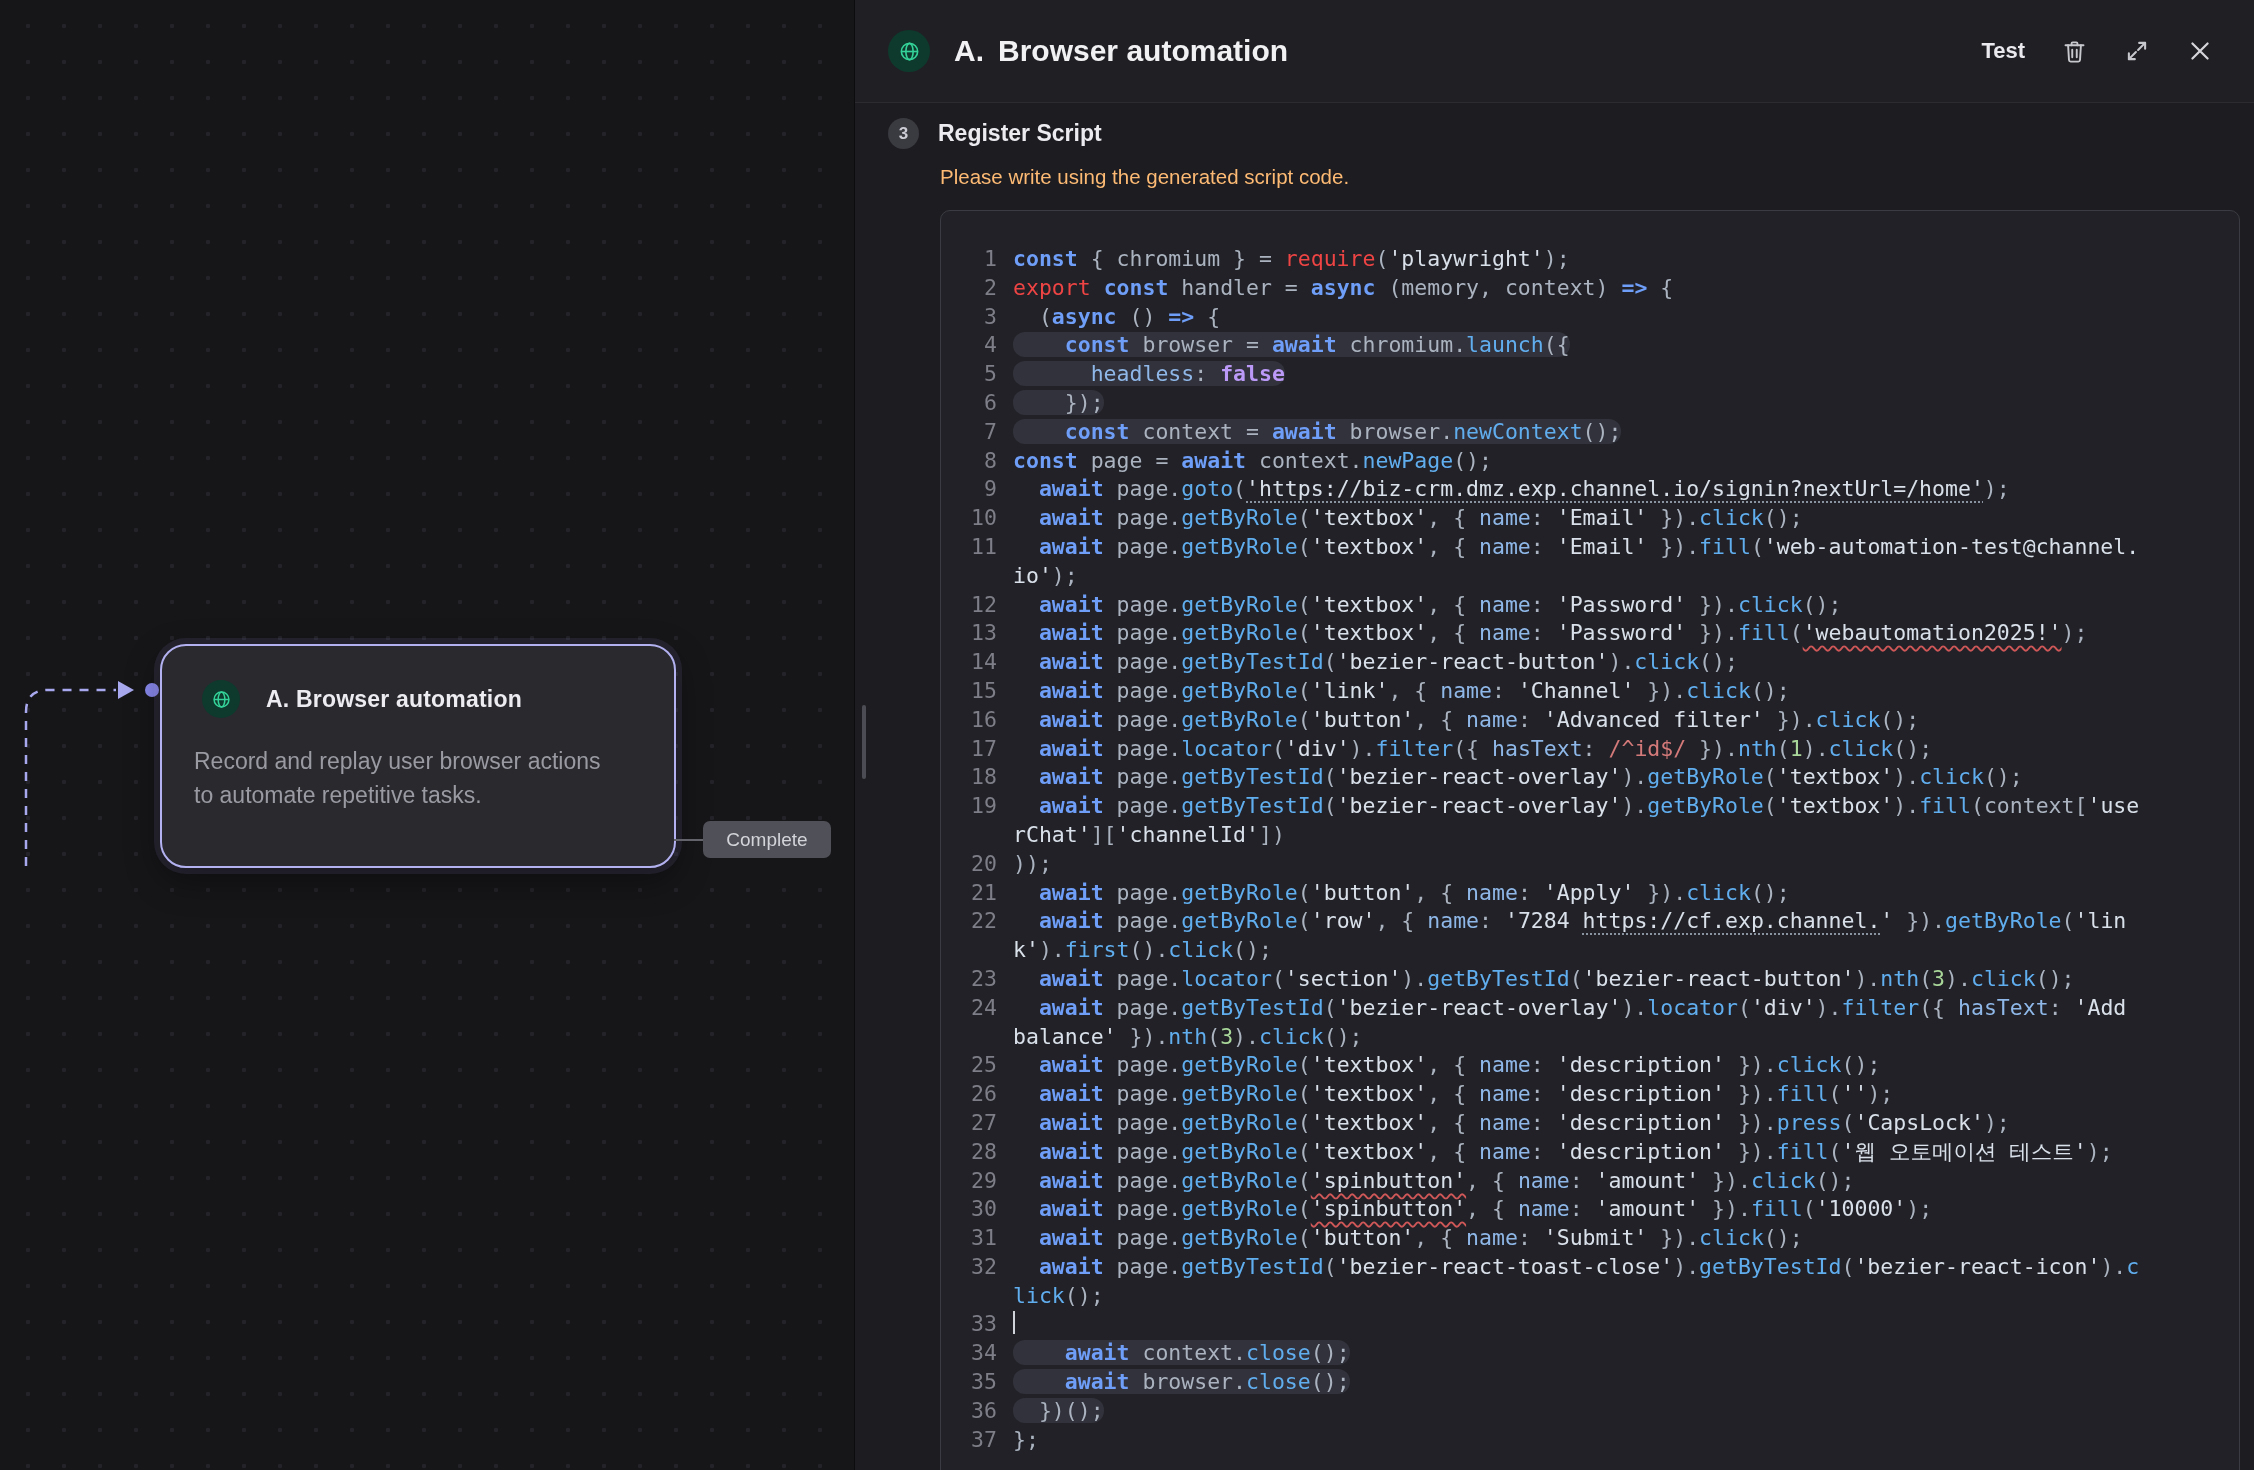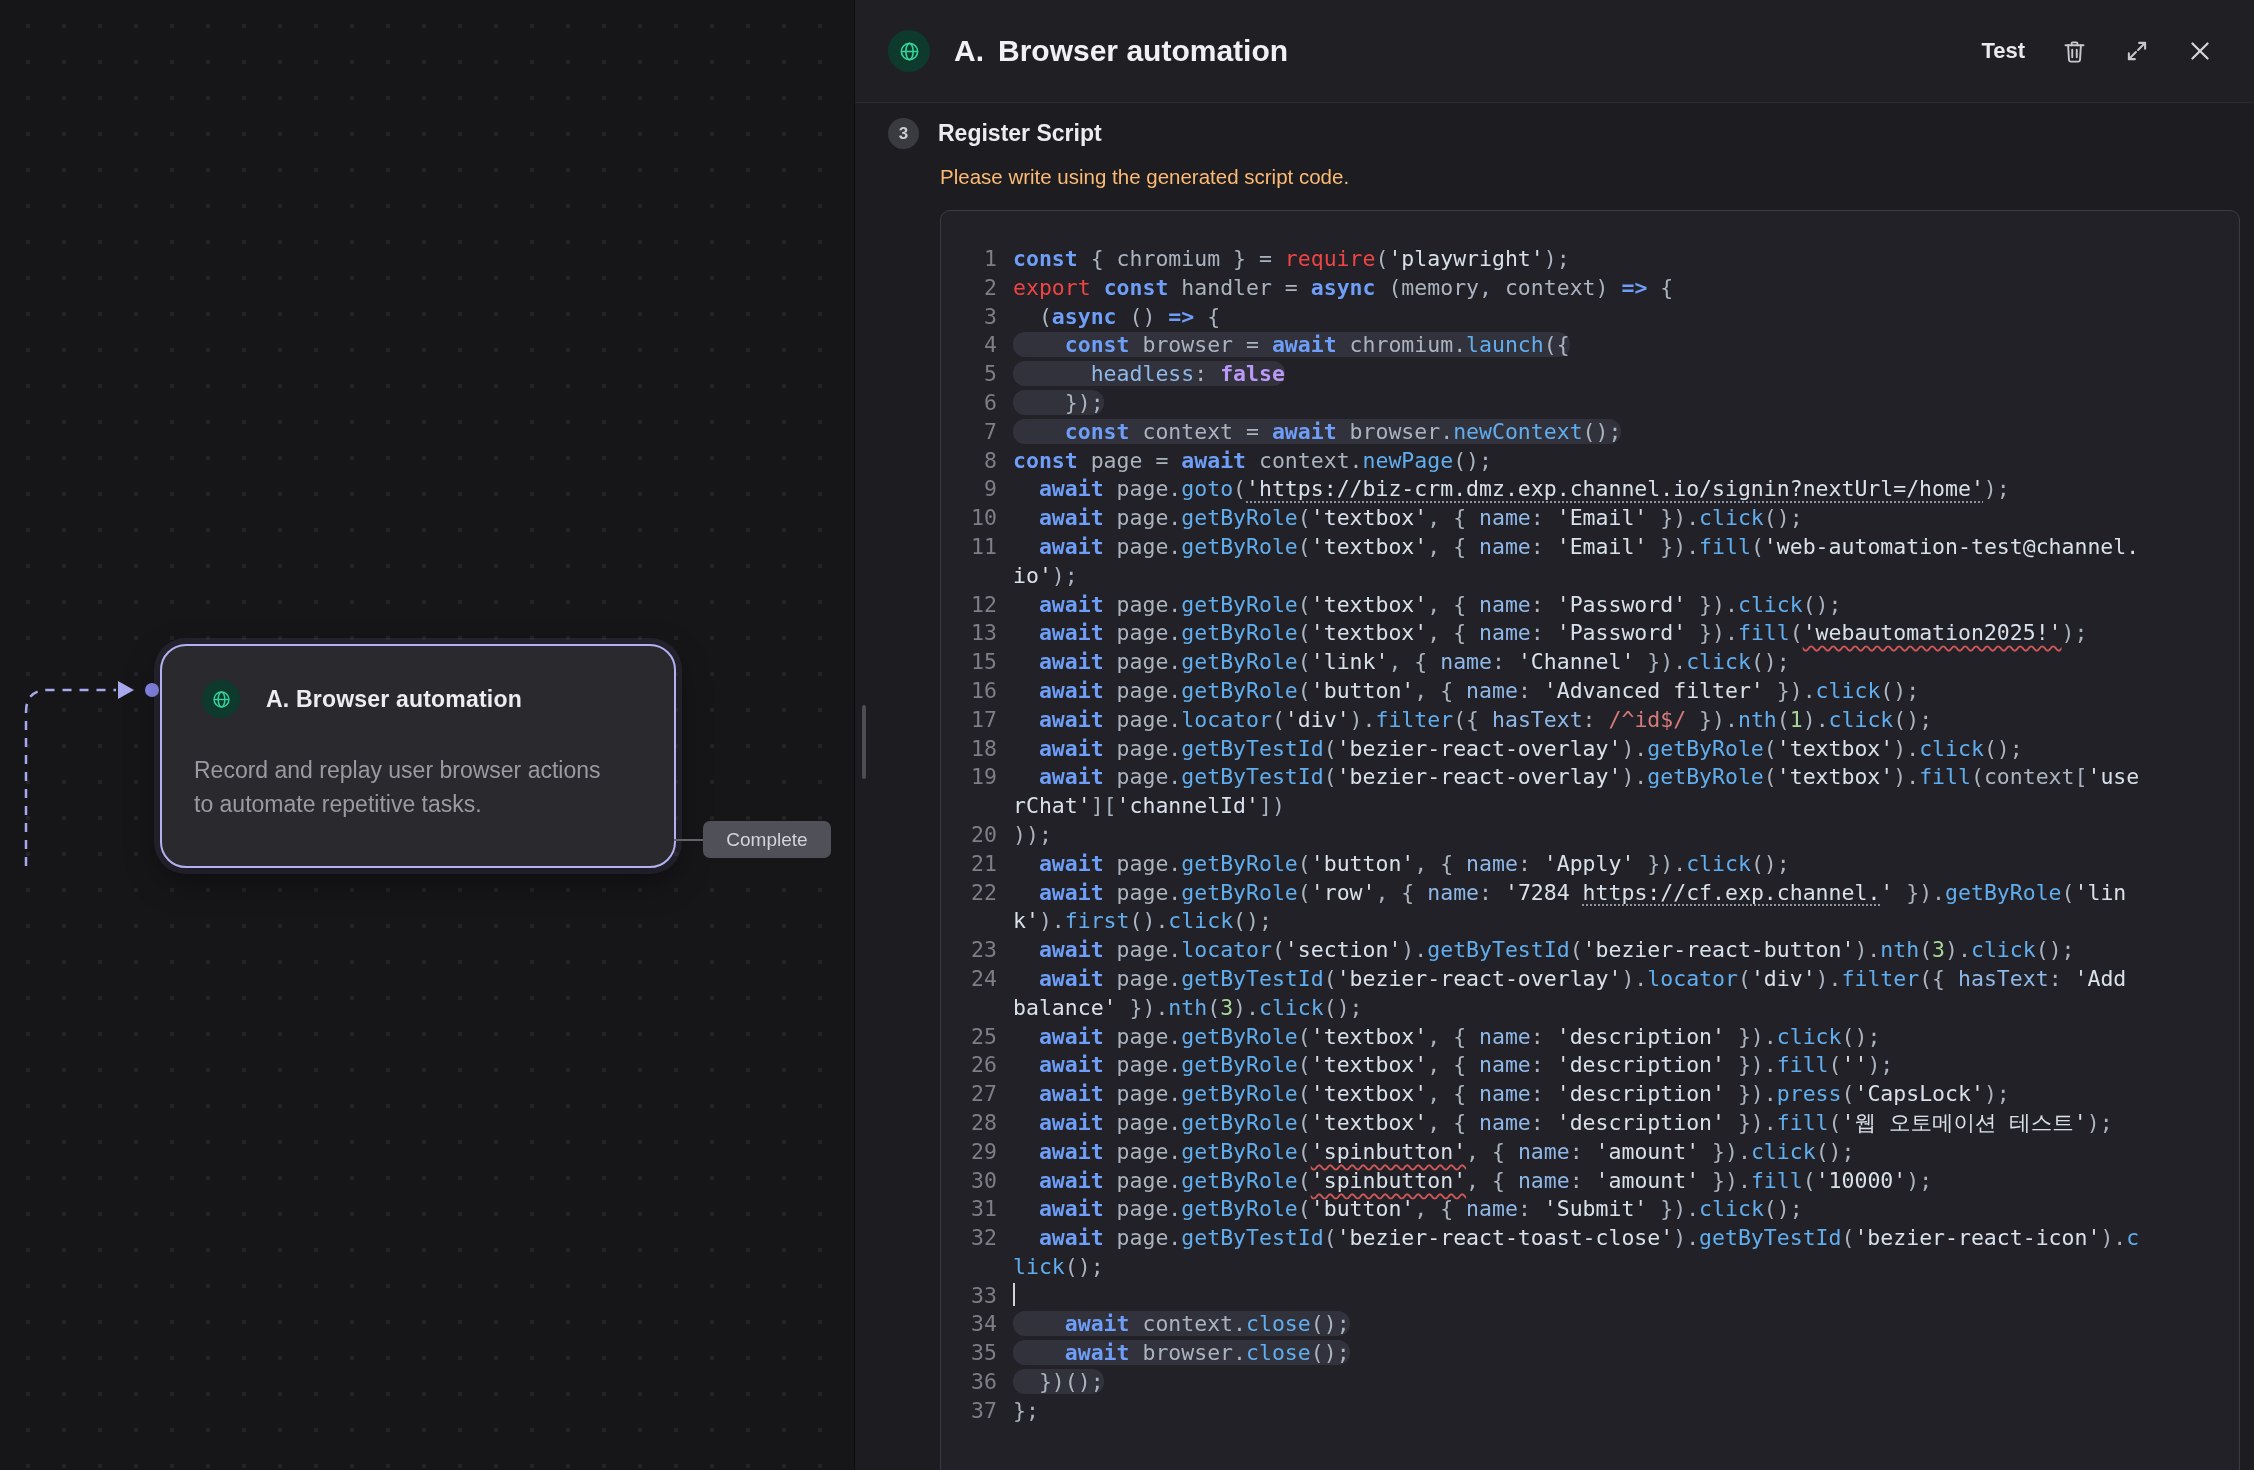--- a/index.html
+++ b/index.html
@@ -15,21 +15,21 @@
   .flow-svg { position:absolute; left:0; top:0; }
 
   .node-card { position:absolute; left:160px; top:644px; width:516px; height:224px;
                background:#29292e; border:2px solid #b3b1f0; border-radius:26px;
                box-shadow:0 0 0 6px rgba(163,161,240,0.10), 0 12px 34px rgba(0,0,0,0.4);
                padding:34px 36px 0 40px; }
   .node-title-row { display:flex; align-items:center; gap:26px; }
   .node-icon-circle { width:38px; height:38px; border-radius:50%; background:#0e3a2d;
                       display:flex; align-items:center; justify-content:center; flex:none; }
   .node-title { font-size:23px; font-weight:700; color:#ededf1; letter-spacing:.2px; }
-  .node-desc { margin-top:35px; margin-left:-8px; width:410px; font-size:23px; color:#9a9aa3;
+  .node-desc { margin-top:26px; margin-left:-8px; width:410px; font-size:23px; color:#9a9aa3;
                line-height:34px; }
 
   .complete-chip { position:absolute; left:703px; top:821px; width:128px; height:37px;
                    background:#505058; border-radius:7px; color:#d3d3da; font-size:19px;
                    display:flex; align-items:center; justify-content:center; }
   .chip-connector { position:absolute; left:674px; top:839px; width:30px; height:2px;
                     background:#63636c; }
 
   .divider-line { position:absolute; left:854px; top:0; width:1px; height:1470px; background:#0c0c0e; }
 
@@ -205,20 +205,24 @@
         </div>
         <div class="code-row">
           <div class="gutter">12</div>
           <div class="code-text"><span><span class="tok-t">  </span><span class="tok-k">await</span><span class="tok-t"> page.</span><span class="tok-f">getByRole</span><span class="tok-t">(</span><span class="tok-s">'textbox'</span><span class="tok-t">, { </span><span class="tok-p">name</span><span class="tok-t">: </span><span class="tok-s">'Password'</span><span class="tok-t"> }).</span><span class="tok-f">click</span><span class="tok-t">();</span></span></div>
         </div>
         <div class="code-row">
           <div class="gutter">13</div>
           <div class="code-text"><span><span class="tok-t">  </span><span class="tok-k">await</span><span class="tok-t"> page.</span><span class="tok-f">getByRole</span><span class="tok-t">(</span><span class="tok-s">'textbox'</span><span class="tok-t">, { </span><span class="tok-p">name</span><span class="tok-t">: </span><span class="tok-s">'Password'</span><span class="tok-t"> }).</span><span class="tok-f">fill</span><span class="tok-t">(</span><span class="tok-s u-err">'webautomation2025!'</span><span class="tok-t">);</span></span></div>
         </div>
         <div class="code-row">
+          <div class="gutter">14</div>
+          <div class="code-text"><span><span class="tok-t">  </span><span class="tok-k">await</span><span class="tok-t"> page.</span><span class="tok-f">getByTestId</span><span class="tok-t">(</span><span class="tok-s">'bezier-react-button'</span><span class="tok-t">).</span><span class="tok-f">click</span><span class="tok-t">();</span></span></div>
+        </div>
+        <div class="code-row">
           <div class="gutter">15</div>
           <div class="code-text"><span><span class="tok-t">  </span><span class="tok-k">await</span><span class="tok-t"> page.</span><span class="tok-f">getByRole</span><span class="tok-t">(</span><span class="tok-s">'link'</span><span class="tok-t">, { </span><span class="tok-p">name</span><span class="tok-t">: </span><span class="tok-s">'Channel'</span><span class="tok-t"> }).</span><span class="tok-f">click</span><span class="tok-t">();</span></span></div>
         </div>
         <div class="code-row">
           <div class="gutter">16</div>
           <div class="code-text"><span><span class="tok-t">  </span><span class="tok-k">await</span><span class="tok-t"> page.</span><span class="tok-f">getByRole</span><span class="tok-t">(</span><span class="tok-s">'button'</span><span class="tok-t">, { </span><span class="tok-p">name</span><span class="tok-t">: </span><span class="tok-s">'Advanced filter'</span><span class="tok-t"> }).</span><span class="tok-f">click</span><span class="tok-t">();</span></span></div>
         </div>
         <div class="code-row">
           <div class="gutter">17</div>
           <div class="code-text"><span><span class="tok-t">  </span><span class="tok-k">await</span><span class="tok-t"> page.</span><span class="tok-f">locator</span><span class="tok-t">(</span><span class="tok-s">'div'</span><span class="tok-t">).</span><span class="tok-f">filter</span><span class="tok-t">({ </span><span class="tok-p">hasText</span><span class="tok-t">: </span><span class="tok-r">/^id$/</span><span class="tok-t"> }).</span><span class="tok-f">nth</span><span class="tok-t">(</span><span class="tok-n">1</span><span class="tok-t">).</span><span class="tok-f">click</span><span class="tok-t">();</span></span></div>

